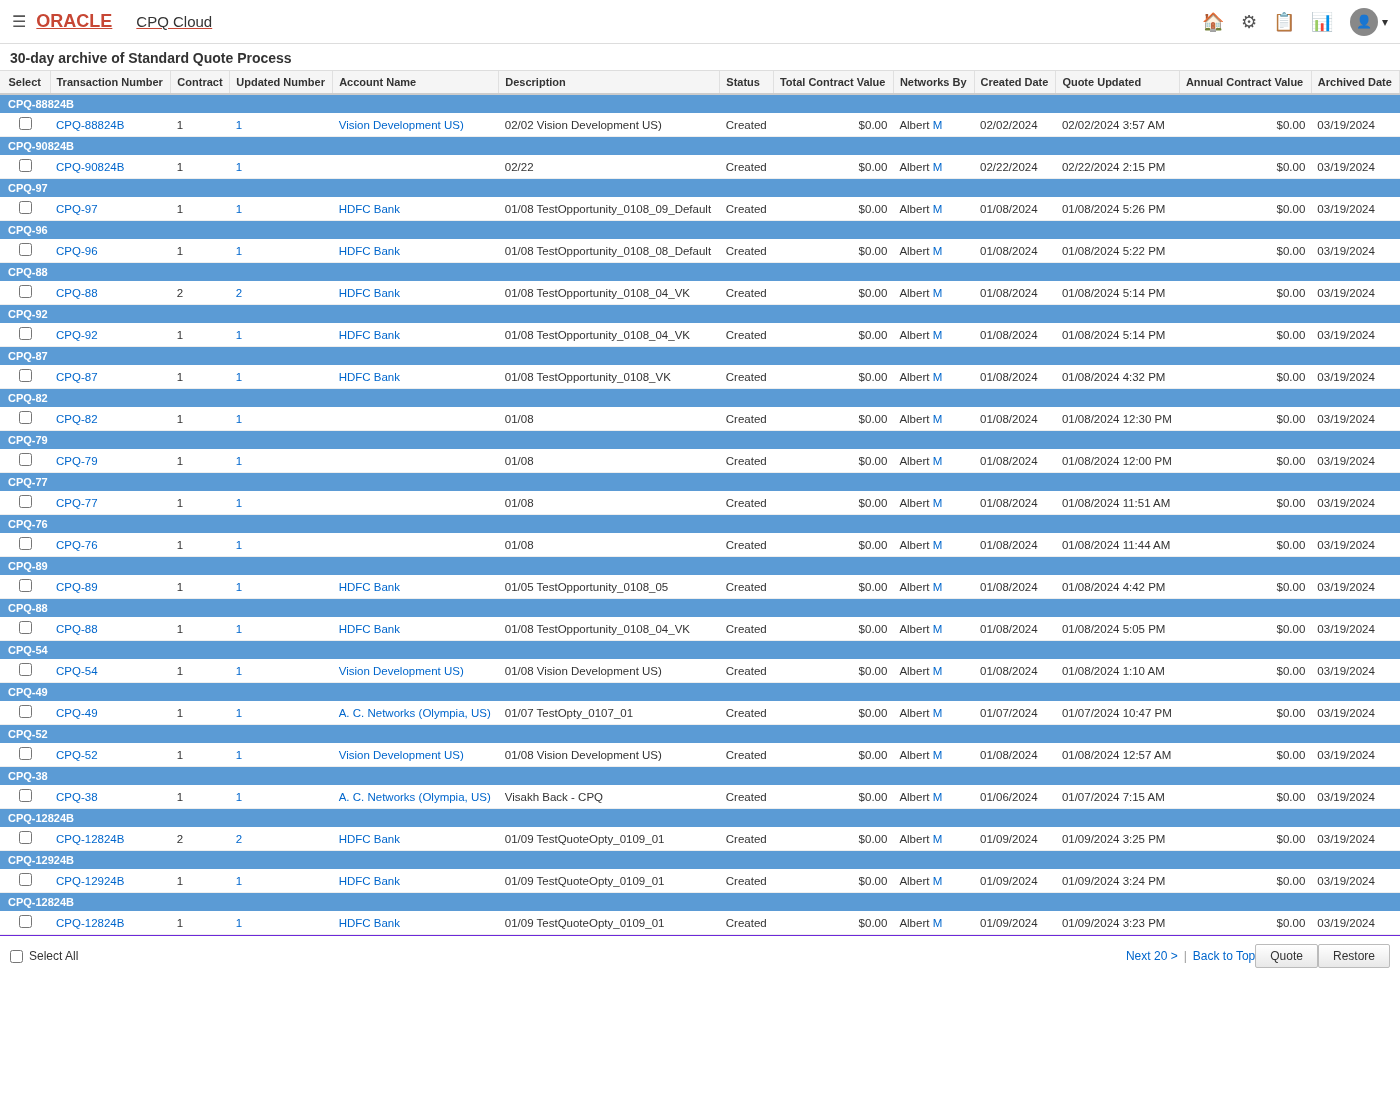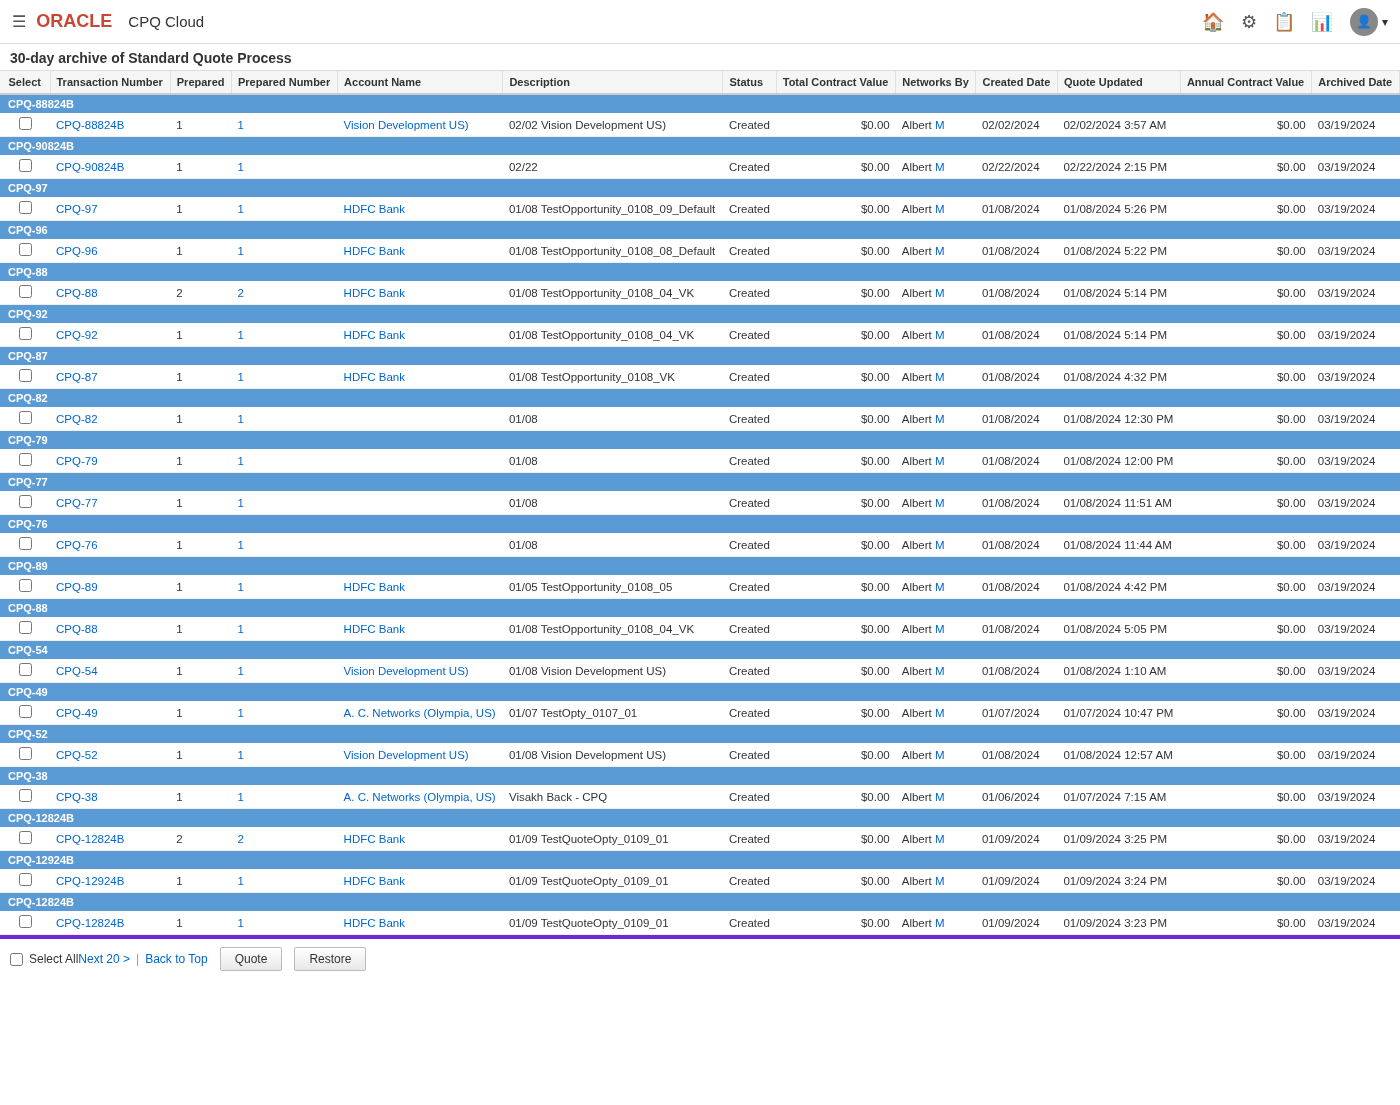--- a/index.html
+++ b/index.html
@@ -6,21 +6,21 @@
     body { font-family: Arial, sans-serif; font-size: 12px; background: #fff; color: #333; overflow-x: auto; }
 
     
     .top-bar {
       display: flex; align-items: center; justify-content: space-between;
       background: #fff; border-bottom: 1px solid #ddd;
       padding: 6px 12px; height: 44px;
     }
     .top-bar-left { display: flex; align-items: center; gap: 10px; }
     .hamburger { font-size: 16px; cursor: pointer; color: #555; }
-    .oracle-logo { display: flex; align-items: center; gap: 12px; font-size: 18px; font-weight: bold; color: #C74634; }
+    .oracle-logo { display: flex; align-items: center; gap: 20px; font-size: 18px; font-weight: bold; color: #C74634; text-decoration: underline; }
     .oracle-logo span.cpq { font-size: 15px; font-weight: normal; color: #333; margin-left: 4px; }
     .top-bar-right { display: flex; align-items: center; gap: 16px; }
     .top-icon { font-size: 18px; color: #555; cursor: pointer; }
     .user-icon { display: flex; align-items: center; gap: 4px; cursor: pointer; }
     .user-circle { width: 28px; height: 28px; border-radius: 50%; background: #888; display: flex; align-items: center; justify-content: center; color: #fff; font-size: 13px; }
 
     
     .page-title {
       padding: 6px 10px 4px 10px;
       font-size: 14px; font-weight: bold; color: #333;
@@ -51,25 +51,25 @@
       padding: 4px 6px; border-bottom: 1px solid #eee;
       white-space: nowrap; vertical-align: middle;
     }
     .data-row td:first-child { text-align: center; }
     .data-row { background: #fff; }
 
     a.blue-link { color: #0066cc; text-decoration: none; }
 
     
     .footer {
-      display: flex; align-items: center; justify-content: flex-start;
-      padding: 8px 10px; border-top: 4px solid #6d28d9;
+      display: flex; align-items: center; justify-content: space-between;
+      padding: 8px 10px; border-top: 1px solid #6d28d9;
     }
     .footer-left { display: flex; align-items: center; gap: 6px; }
-    .footer-right { display: flex; align-items: center; gap: 12px; }
+    .footer-right { display: flex; align-items: center; gap: 0; }
     .footer-nav { display: flex; align-items: center; gap: 6px; }
     .footer-nav a { color: #0066cc; text-decoration: none; font-size: 12px; }
     .footer-nav span { color: #999; }
 
     .btn {
       padding: 4px 14px; font-size: 12px; border: 1px solid #bbb;
       background: linear-gradient(to bottom, #fff, #e8e8e8);
       cursor: pointer; border-radius: 2px; color: #333;
     }
 
@@ -101,22 +101,22 @@
 </div>
 
 <div class="page-title">30-day archive of Standard Quote Process</div>
 
 <div class="table-wrapper">
   <table>
     <thead>
       <tr>
         <th>Select</th>
         <th>Transaction Number</th>
-        <th>Prepared</th>
-        <th>Prepared Number</th>
+        <th>Contract</th>
+        <th>Updated Number</th>
         <th>Account Name</th>
         <th>Description</th>
         <th>Status</th>
         <th>Total Contract Value</th>
         <th>Networks By</th>
         <th>Created Date</th>
         <th>Quote Updated</th>
         <th>Annual Contract Value</th>
         <th>Archived Date</th>
       </tr>

